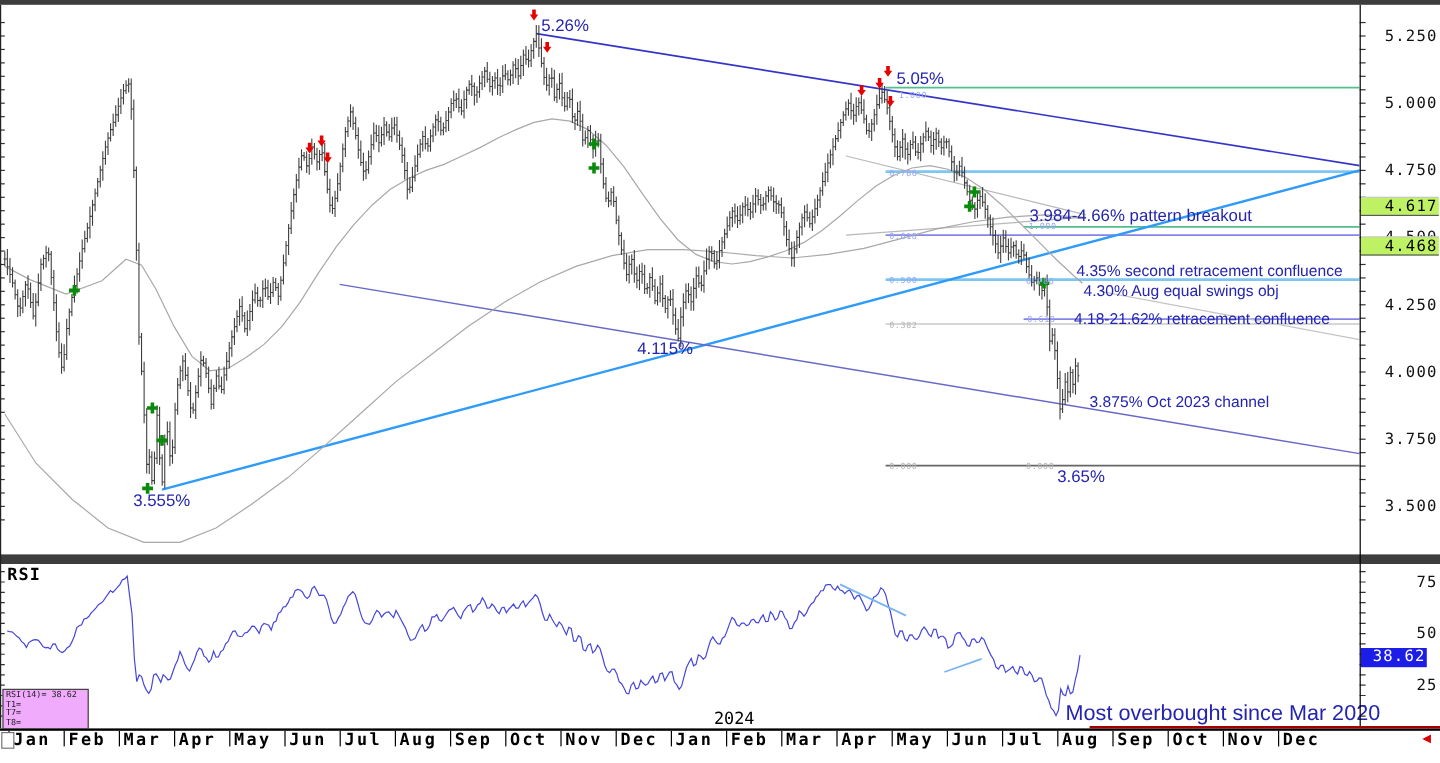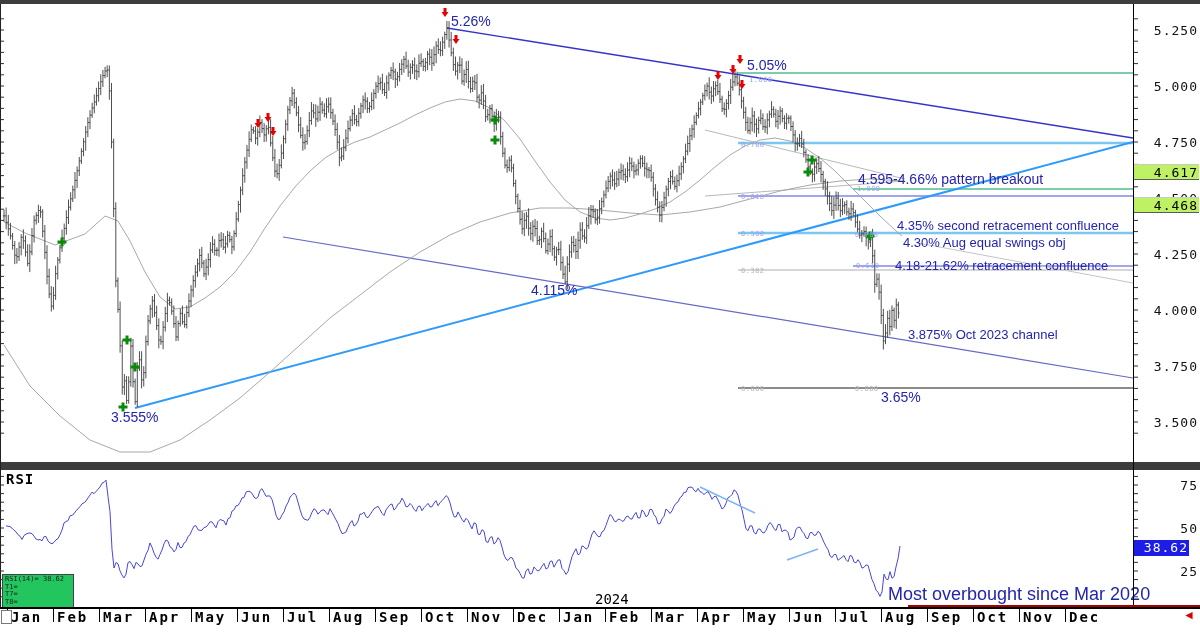--- a/index.html
+++ b/index.html
@@ -16,21 +16,21 @@
   .price-tick-label,.rsi-tick-label{position:absolute;width:62px;text-align:right;
       font-family:"DejaVu Sans Mono",monospace;font-size:13px;color:#111;letter-spacing:1px;}
   .axis-badge{position:absolute;left:1134px;width:65px;height:16px;background:#bef264;
       border-top:1px solid #c9c9c9;border-bottom:1px solid #5a5a5a;color:#000;text-align:right;
       font-family:"DejaVu Sans Mono",monospace;font-size:13px;letter-spacing:1px;line-height:15px;padding-right:1px;box-sizing:border-box;}
   .rsi-badge{position:absolute;left:1134px;width:55px;height:16px;background:#1d1de8;color:#fff;
       text-align:right;font-family:"DejaVu Sans Mono",monospace;font-size:13px;letter-spacing:1px;
       line-height:16px;padding-right:1px;box-sizing:border-box;}
   .rsi-title{position:absolute;left:6px;top:471px;font-family:"DejaVu Sans Mono",monospace;
       font-size:14px;font-weight:bold;color:#000;letter-spacing:1px;}
-  .rsi-legend{position:absolute;left:2px;top:574px;width:72px;background:#22c55e;
+  .rsi-legend{position:absolute;left:2px;top:574px;width:72px;background:#f0abfc;
       border:1px solid #444;font-family:"DejaVu Sans Mono",monospace;font-size:7px;color:#222;
       line-height:7.5px;padding:1px 2px;box-sizing:border-box;}
   .year-label{position:absolute;top:591px;font-size:14px;color:#000;font-family:"DejaVu Sans Mono",monospace;}
   .month-strip{position:absolute;left:0;top:607px;width:1200px;height:17px;background:#fff;
       border-top:2px solid #000;border-bottom:1px solid #9a9a9a;box-sizing:content-box;}
   .month-red{position:absolute;left:908px;top:605px;width:292px;height:2px;background:#a40000;}
   .month-label{position:absolute;top:609px;font-family:"DejaVu Sans Mono",monospace;font-size:14px;
       font-weight:600;color:#000;letter-spacing:2px;white-space:nowrap;}
   .month-tick{position:absolute;top:609px;width:1px;height:13px;background:#000;}
   .axis-checkbox{position:absolute;left:1px;top:610px;width:9px;height:12px;background:#fff;border:1px solid #777;}
@@ -1452,21 +1452,21 @@
         <line x1="0" y1="485.0" x2="4" y2="485.0" stroke="#333" stroke-width="1"></line>
         <line x1="1133" y1="485.0" x2="1138" y2="485.0" stroke="#333" stroke-width="1"></line>
         <line x1="0" y1="476.4" x2="4" y2="476.4" stroke="#333" stroke-width="1"></line>
         <line x1="1133" y1="476.4" x2="1138" y2="476.4" stroke="#333" stroke-width="1"></line>
       </g>
   </svg>
 
   <div id="annotations">
       <div class="annotation" style="left: 451px; top: 14px; font-size: 14px;">5.26%</div>
       <div class="annotation" style="left: 747px; top: 58px; font-size: 14px;">5.05%</div>
-      <div class="annotation" style="left: 858px; top: 172px; font-size: 14px;">4.595-4.66% pattern breakout</div>
+      <div class="annotation" style="left: 858px; top: 172px; font-size: 14px;">3.984-4.66% pattern breakout</div>
       <div class="annotation" style="left: 897px; top: 219px; font-size: 13px;">4.35% second retracement confluence</div>
       <div class="annotation" style="left: 903px; top: 236px; font-size: 13px;">4.30% Aug equal swings obj</div>
       <div class="annotation" style="left: 895px; top: 259px; font-size: 13px;">4.18-21.62% retracement confluence</div>
       <div class="annotation" style="left: 908px; top: 328px; font-size: 13px;">3.875% Oct 2023 channel</div>
       <div class="annotation" style="left: 531px; top: 283px; font-size: 14px;">4.115%</div>
       <div class="annotation" style="left: 111px; top: 410px; font-size: 14px;">3.555%</div>
       <div class="annotation" style="left: 881px; top: 390px; font-size: 14px;">3.65%</div>
       <div class="annotation" style="left: 888px; top: 585px; font-size: 18px;">Most overbought since Mar 2020</div>
     </div>
   <div id="fiblabels">

